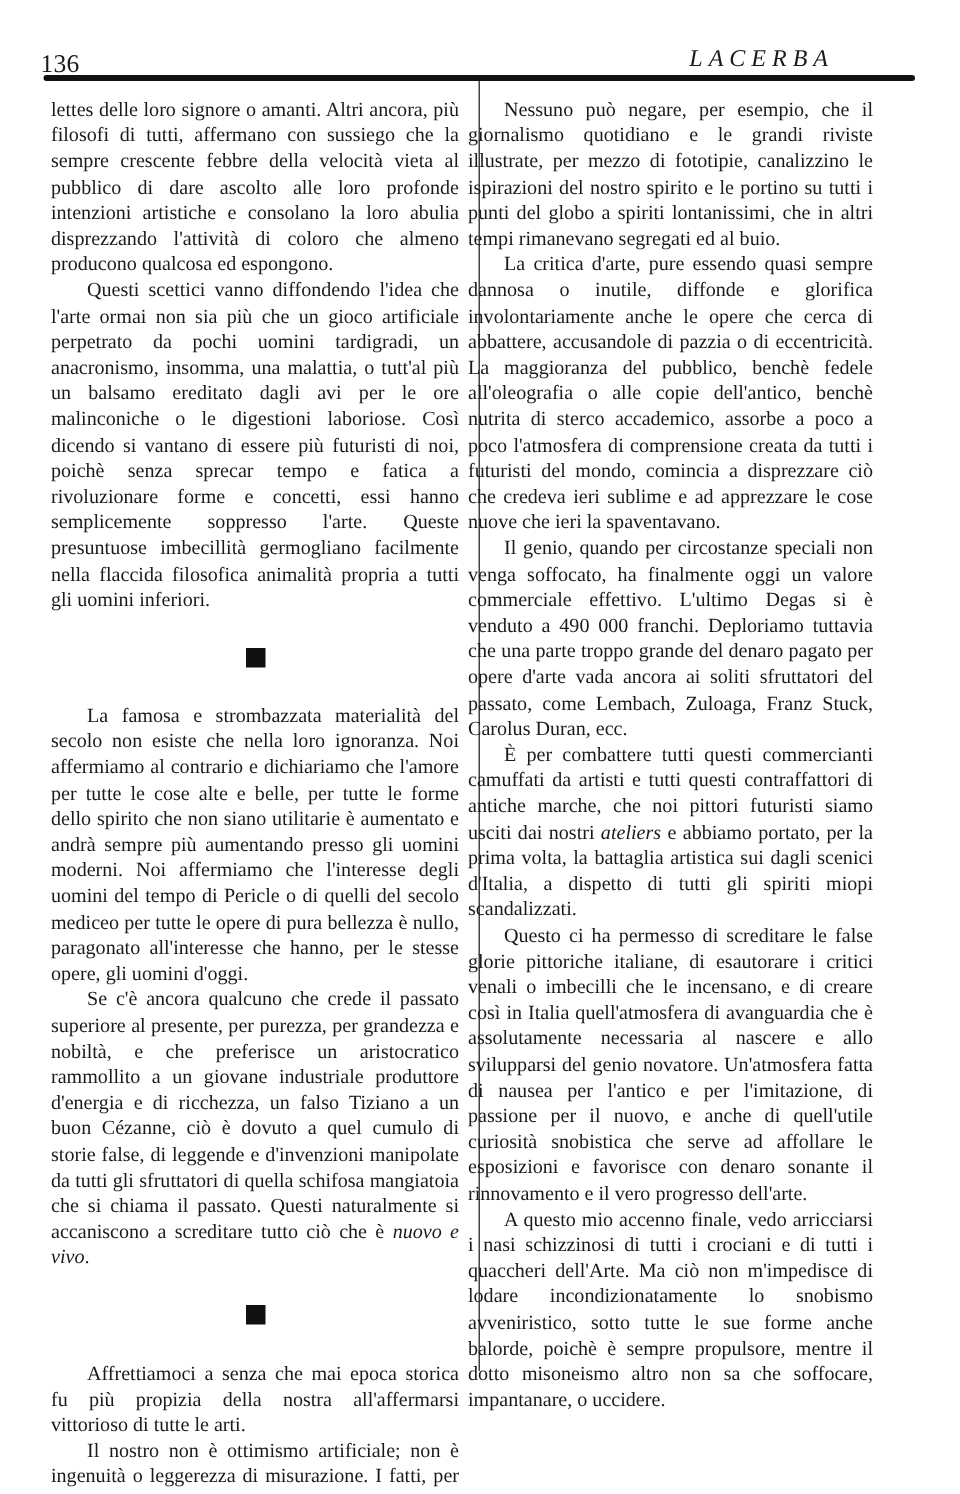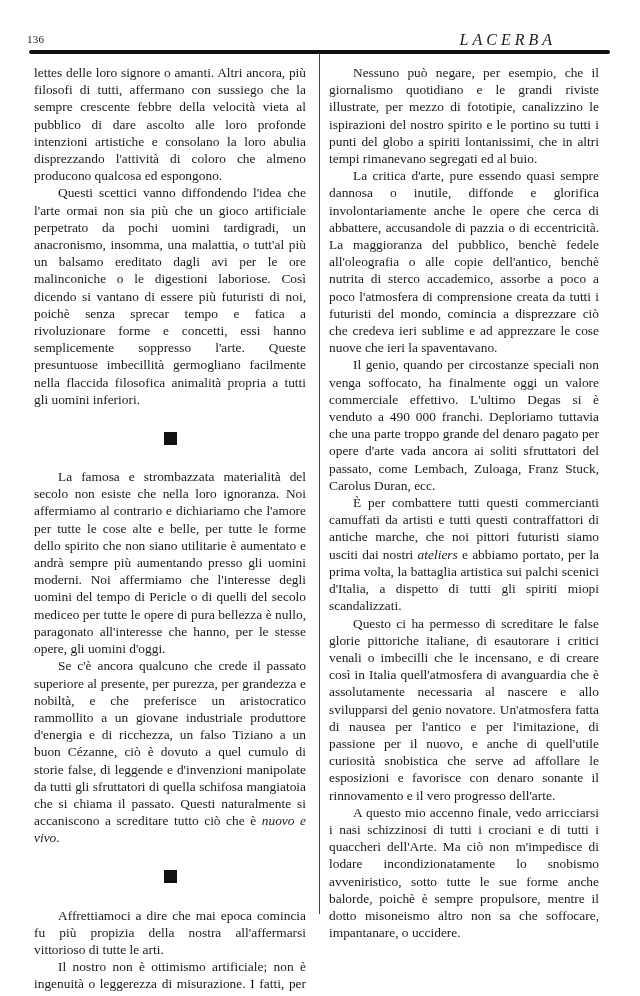--- a/index.html
+++ b/index.html
@@ -3,41 +3,41 @@
 <meta charset="utf-8">
 <style>
   html, body { margin: 0; padding: 0; background: #ffffff; }
   body {
     width: 640px; height: 996px; position: relative; overflow: hidden;
     font-family: "Liberation Serif", "DejaVu Serif", serif;
     color: #1a1a1a;
   }
   .page-number {
     position: absolute; left: 27px; top: 33px;
-    font-size: 11px; letter-spacing: 0.2px;
+    font-size: 17px; letter-spacing: 0.2px;
   }
   .masthead {
     position: absolute; left: 0; width: 556px; top: 31px; text-align: right;
     font-style: italic; font-size: 16px; letter-spacing: 4px;
   }
   .top-rule {
     position: absolute; left: 29px; top: 50px; width: 581px; height: 4px;
     background: #111; border-radius: 2px;
   }
   .col-divider {
     position: absolute; left: 319px; top: 54px; width: 1px; height: 860px;
     background: #444;
   }
   .col {
     position: absolute; top: 64px;
     font-size: 13.4px; line-height: 17.2px; text-align: justify;
     hyphens: manual;
   }
   .col-left { left: 34px; width: 272px; }
-  .col-right { left: 329px; width: 270px; }
+  .col-right { left: 312px; width: 270px; }
   .col p { margin: 0; text-indent: 24px; }
   .col p.noindent { text-indent: 0; }
   .sep {
     width: 13px; height: 13px; background: #111; margin: 0 auto;
   }
   .sep-wrap { height: 60px; display: flex; align-items: center; justify-content: center; }
   i { }
 </style>
 </head>
 <body>
@@ -51,26 +51,26 @@
   <p class="noindent">lettes delle loro signore o amanti. Altri ancora, più filosofi di tutti, affermano con sussiego che la sempre crescente febbre della velocità vieta al pubblico di dare ascolto alle loro profonde intenzioni artistiche e consolano la loro abulia disprezzando l'attività di coloro che almeno producono qualcosa ed espongono.</p>
   <p>Questi scettici vanno diffondendo l'idea che l'arte ormai non sia più che un gioco artificiale perpetrato da pochi uomini tardigradi, un anacronismo, insomma, una malattia, o tutt'al più un balsamo ereditato dagli avi per le ore malinconiche o le digestioni laboriose. Così dicendo si vantano di essere più futuristi di noi, poichè senza sprecar tempo e fatica a rivoluzionare forme e concetti, essi hanno semplicemente soppresso l'arte. Queste presuntuose imbecillità germogliano facilmente nella flaccida filosofica animalità propria a tutti gli uomini inferiori.</p>
   <div class="sep-wrap">
       <div class="sep"></div>
     </div>
   <p>La famosa e strombazzata materialità del secolo non esiste che nella loro ignoranza. Noi affermiamo al contrario e dichiariamo che l'amore per tutte le cose alte e belle, per tutte le forme dello spirito che non siano utilitarie è aumentato e andrà sempre più aumentando presso gli uomini moderni. Noi affermiamo che l'interesse degli uomini del tempo di Pericle o di quelli del secolo mediceo per tutte le opere di pura bellezza è nullo, paragonato all'interesse che hanno, per le stesse opere, gli uomini d'oggi.</p>
   <p><span>Se c'è ancora qualcuno che crede il passato superiore al presente, per purezza, per grandezza e nobiltà, e che preferisce un aristocratico rammollito a un giovane industriale produttore d'energia e di ricchezza, un falso Tiziano a un buon Cézanne, ciò è dovuto a quel cumulo di storie false, di leggende e d'invenzioni manipolate da tutti gli sfruttatori di quella schifosa mangiatoia che si chiama il passato. Questi naturalmente si accaniscono a screditare tutto ciò che è </span><i>nuovo e vivo</i><span>.</span></p>
   <div class="sep-wrap">
       <div class="sep"></div>
     </div>
-  <p>Affrettiamoci a dire che mai epoca comincia fu più propizia della nostra all'affermarsi vittorioso di tutte le arti.</p>
+  <p>Affrettiamoci a senza che mai epoca storica fu più propizia della nostra all'affermarsi vittorioso di tutte le arti.</p>
   <p>Il nostro non è ottimismo artificiale; non è ingenuità o leggerezza di misurazione. I fatti, per chi bene osserva, ci dànno ragioni da vendere.</p>
 
 </div>
 
 <div class="col col-right">
   <p>Nessuno può negare, per esempio, che il giornalismo quotidiano e le grandi riviste illustrate, per mezzo di fototipie, canalizzino le ispirazioni del nostro spirito e le portino su tutti i punti del globo a spiriti lontanissimi, che in altri tempi rimanevano segregati ed al buio.</p>
   <p>La critica d'arte, pure essendo quasi sempre dannosa o inutile, diffonde e glorifica involontariamente anche le opere che cerca di abbattere, accusandole di pazzia o di eccentricità. La maggioranza del pubblico, benchè fedele all'oleografia o alle copie dell'antico, benchè nutrita di sterco accademico, assorbe a poco a poco l'atmosfera di comprensione creata da tutti i futuristi del mondo, comincia a disprezzare ciò che credeva ieri sublime e ad apprezzare le cose nuove che ieri la spaventavano.</p>
   <p>Il genio, quando per circostanze speciali non venga soffocato, ha finalmente oggi un valore commerciale effettivo. L'ultimo Degas si è venduto a 490 000 franchi. Deploriamo tuttavia che una parte troppo grande del denaro pagato per opere d'arte vada ancora ai soliti sfruttatori del passato, come Lembach, Zuloaga, Franz Stuck, Carolus Duran, ecc.</p>
-  <p><span>È per combattere tutti questi commercianti camuffati da artisti e tutti questi contraffattori di antiche marche, che noi pittori futuristi siamo usciti dai nostri </span><i>ateliers</i><span> e abbiamo portato, per la prima volta, la battaglia artistica sui palchi scenici d'Italia, a dispetto di tutti gli spiriti miopi scandalizzati.</span></p>
+  <p><span>È per combattere tutti questi commercianti camuffati da artisti e tutti questi contraffattori di antiche marche, che noi pittori futuristi siamo usciti dai nostri </span><i>ateliers</i><span> e abbiamo portato, per la prima volta, la battaglia artistica sui dagli scenici d'Italia, a dispetto di tutti gli spiriti miopi scandalizzati.</span></p>
   <p>Questo ci ha permesso di screditare le false glorie pittoriche italiane, di esautorare i critici venali o imbecilli che le incensano, e di creare così in Italia quell'atmosfera di avanguardia che è assolutamente necessaria al nascere e allo svilupparsi del genio novatore. Un'atmosfera fatta di nausea per l'antico e per l'imitazione, di passione per il nuovo, e anche di quell'utile curiosità snobistica che serve ad affollare le esposizioni e favorisce con denaro sonante il rinnovamento e il vero progresso dell'arte.</p>
   <p>A questo mio accenno finale, vedo arricciarsi i nasi schizzinosi di tutti i crociani e di tutti i quaccheri dell'Arte. Ma ciò non m'impedisce di lodare incondizionatamente lo snobismo avveniristico, sotto tutte le sue forme anche balorde, poichè è sempre propulsore, mentre il dotto misoneismo altro non sa che soffocare, impantanare, o uccidere.</p>
 
 </div>
 
 </body></html>

